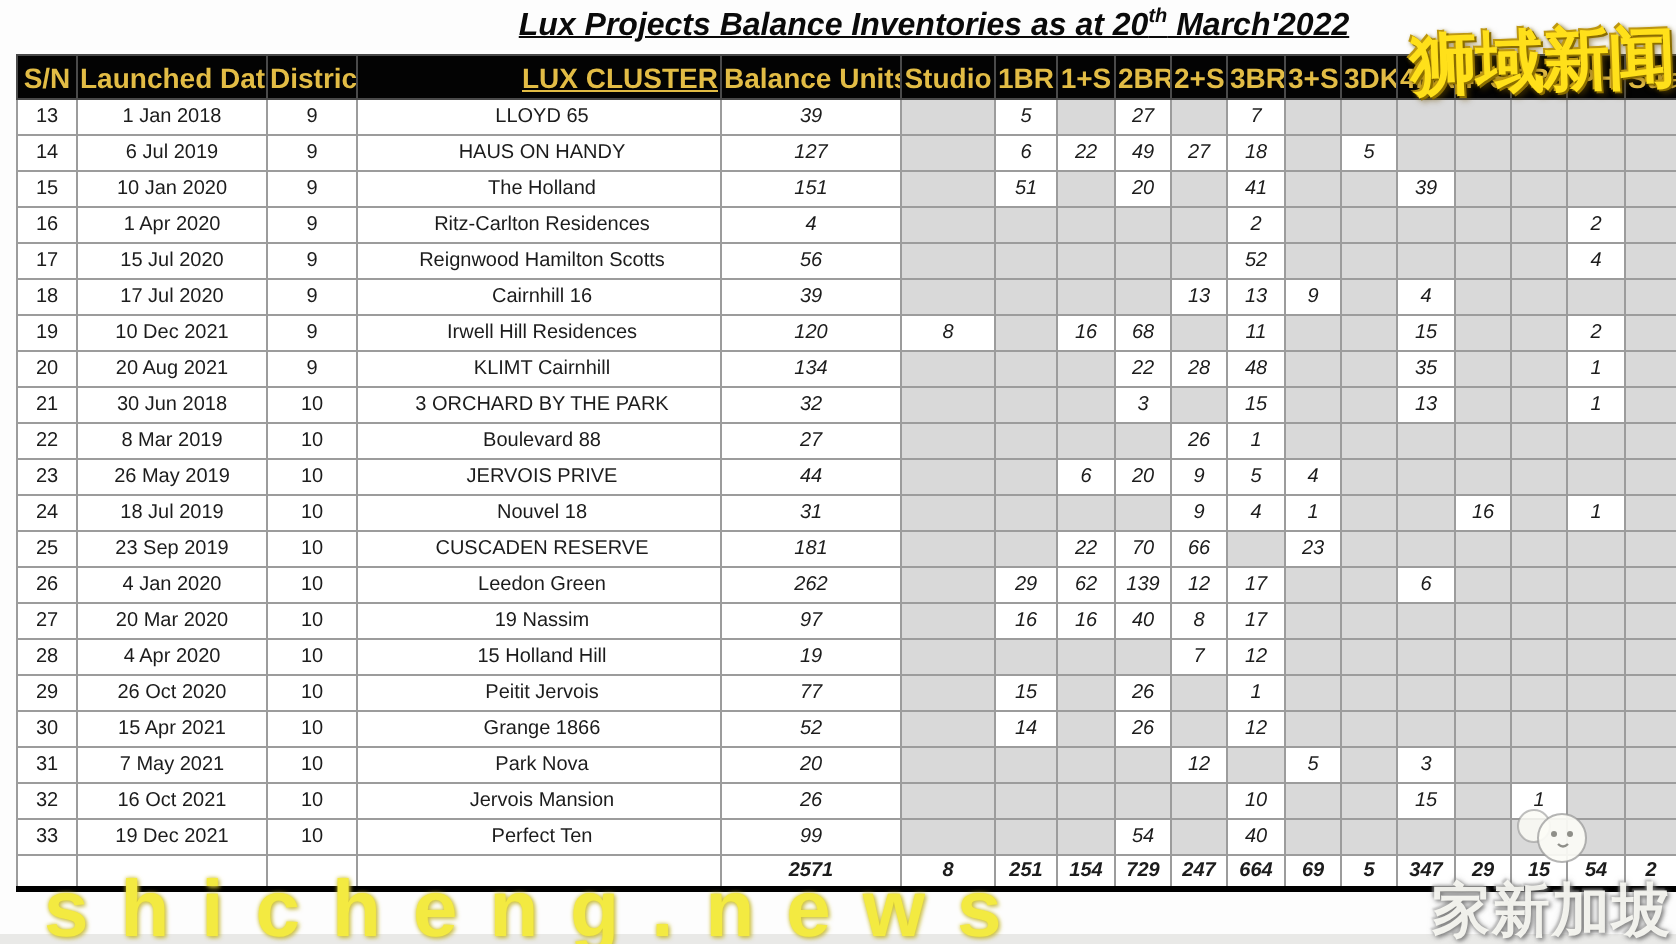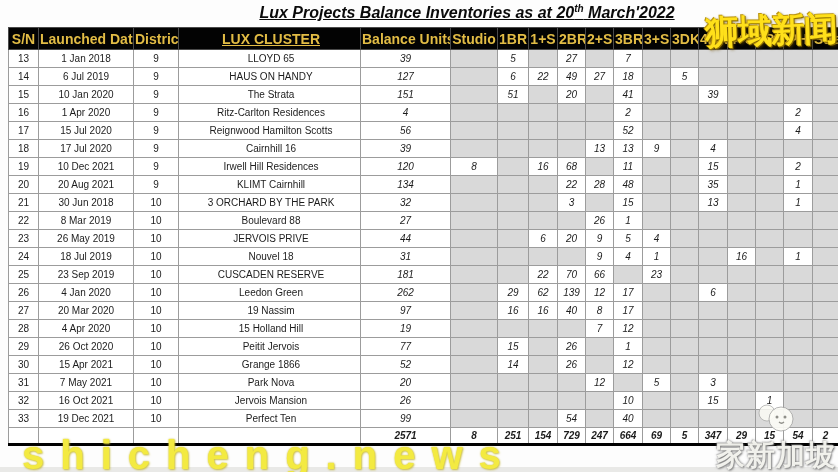--- a/index.html
+++ b/index.html
@@ -16,21 +16,21 @@
   table.tbl{
     position:absolute;left:8px;top:27px;width:830px;
     border-collapse:collapse;table-layout:fixed;
     border:1px solid #2a2a2a;
   }
   .tbl th{
     background:#030303;color:#e2bc45;font-size:14px;font-weight:bold;
     height:21px;border:1px solid #4a4a4a;padding:0 1px;overflow:hidden;
     white-space:nowrap;text-align:center;
   }
-  .tbl th.cluster{text-align:center;padding-left:4px;text-decoration:underline;}
+  .tbl th.cluster{text-align:right;padding-left:4px;text-decoration:underline;}
   .tbl td{
     height:17px;border:1px solid #9c9c9c;background:#ffffff;color:#1c1c1c;
     font-size:10px;text-align:center;padding:0 1px;overflow:hidden;white-space:nowrap;
   }
   .tbl td.cluster{text-align:center;padding-left:4px;}
   .tbl td.balance,.tbl td.unit{font-style:italic;}
   .tbl td.unit.empty{background:#d9d9d9;}
   .tbl tr.total td{font-weight:bold;font-style:italic;border-bottom:3px solid #000;height:15px;}
   .tbl tr.total td.lead{font-style:normal;}
   .bottom-edge{position:absolute;left:0;top:467px;width:838px;height:5px;background:#e9e9e7;}
@@ -140,21 +140,21 @@
           <td class="unit empty"></td>
           <td class="unit empty"></td>
           <td class="unit empty"></td>
           <td class="unit empty"></td>
           <td class="unit empty"></td>
         </tr>
         <tr>
           <td class="sn">15</td>
           <td class="date">10 Jan 2020</td>
           <td class="district">9</td>
-          <td class="cluster">The Strata</td>
+          <td class="cluster">The Holland</td>
           <td class="balance">151</td>
           <td class="unit empty"></td>
           <td class="unit filled">51</td>
           <td class="unit empty"></td>
           <td class="unit filled">20</td>
           <td class="unit empty"></td>
           <td class="unit filled">41</td>
           <td class="unit empty"></td>
           <td class="unit empty"></td>
           <td class="unit filled">39</td>

